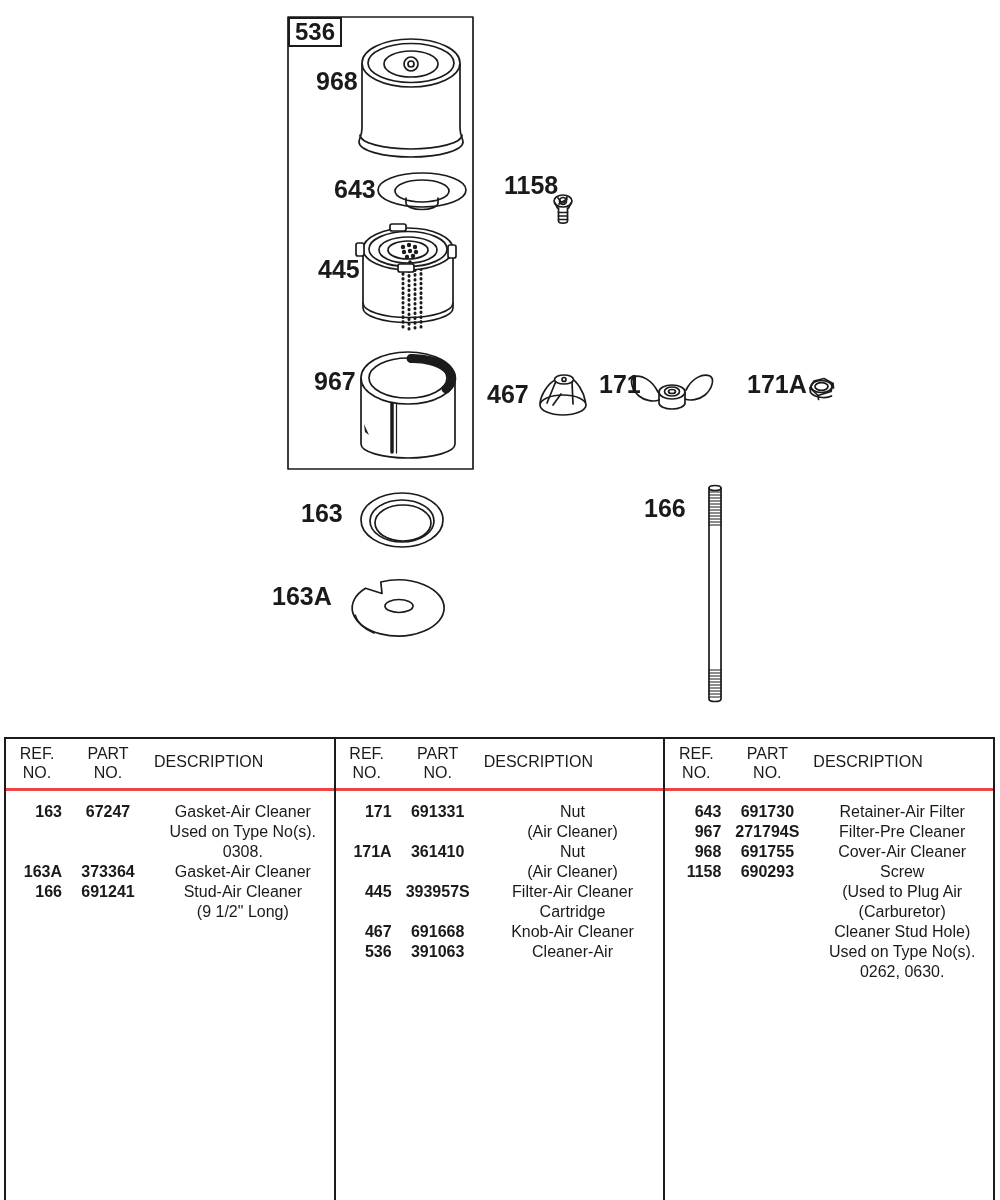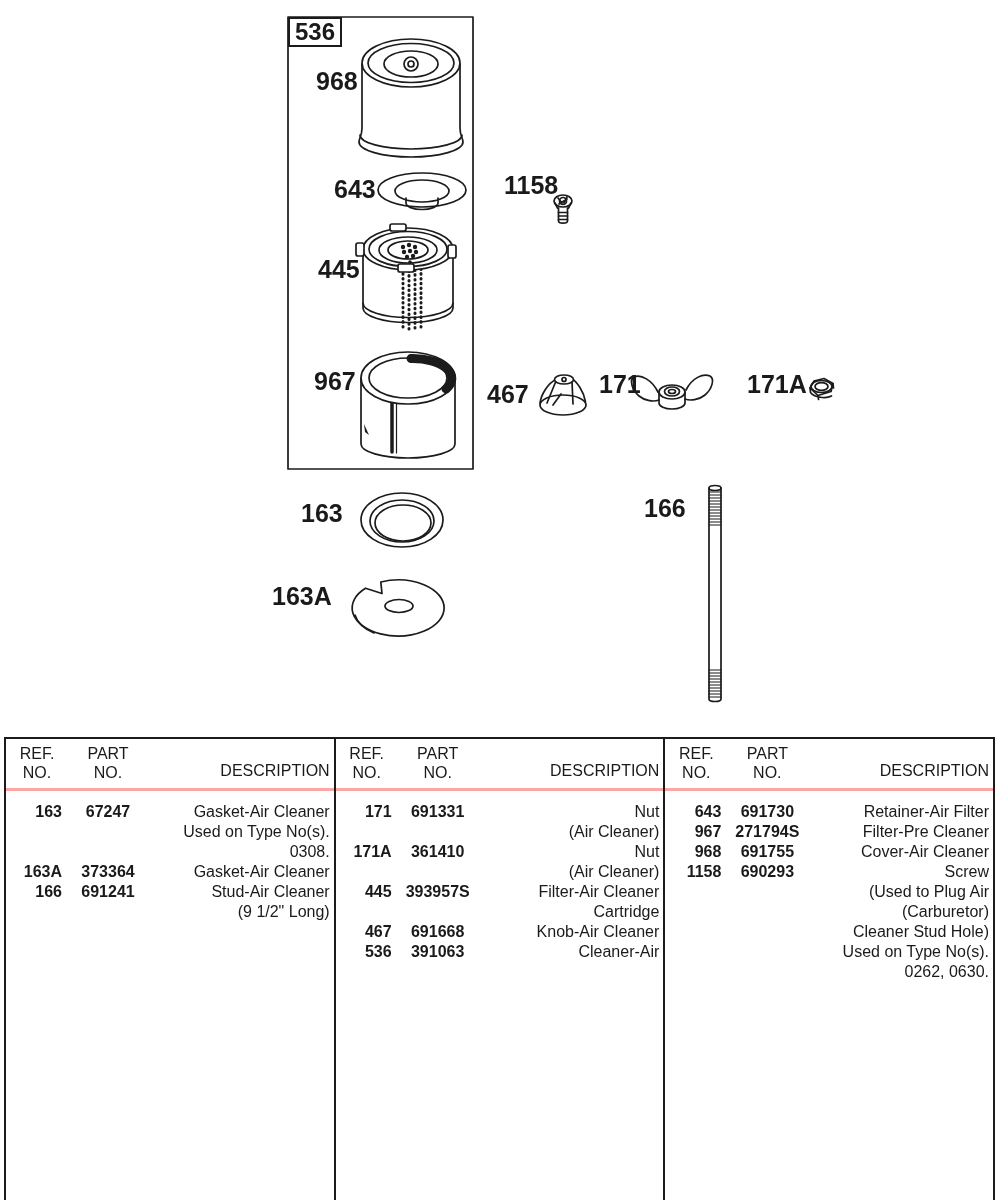--- a/index.html
+++ b/index.html
@@ -9,29 +9,29 @@
   .diagram{position:absolute;left:0;top:0;width:1000px;height:737px;}
   .diagram svg{position:absolute;left:0;top:0;}
   .plabel{position:absolute;font-weight:bold;font-size:25px;line-height:25px;white-space:nowrap;}
   .plabel-box{position:absolute;left:288px;top:17px;width:54px;height:30px;border:2px solid #1b1b1b;background:#fff;
     display:flex;align-items:center;justify-content:center;font-weight:bold;font-size:24px;box-sizing:border-box;}
   
   .parts-table{position:absolute;left:4px;top:737px;width:991px;height:463px;border-top:2px solid #1b1b1b;
     border-left:2px solid #1b1b1b;border-right:2px solid #1b1b1b;display:flex;box-sizing:border-box;font-size:16px;}
   .tcol{flex:1 1 0;box-sizing:border-box;}
   .tcol.mid{border-left:2px solid #1b1b1b;border-right:2px solid #1b1b1b;}
-  .thead{height:44px;border-bottom:3px solid #fca5a5;display:grid;grid-template-columns:50px 76px 1fr;
+  .thead{height:44px;border-bottom:3px solid #ef4444;display:grid;grid-template-columns:50px 76px 1fr;
     column-gap:8px;padding:5px 4px 0 6px;box-sizing:content-box;}
   .thead .hcell{text-align:center;line-height:19px;}
-  .thead .hdesc{align-self:end;padding-bottom:8px;text-align:right;line-height:19px;}
+  .thead .hdesc{align-self:end;padding-bottom:17px;text-align:left;line-height:19px;}
   .tbody{padding:11px 4px 0 6px;}
   .trow{display:grid;grid-template-columns:50px 76px 1fr;column-gap:8px;line-height:20px;}
   .trow .ref{text-align:right;font-weight:bold;}
   .trow .part{text-align:center;font-weight:bold;}
-  .trow .desc{text-align:right;padding-left:2px;}
+  .trow .desc{text-align:center;padding-left:2px;}
 </style>
 </head>
 <body>
 
 <div class="page">
 
   <div class="diagram">
     <svg width="1000" height="737" viewBox="0 0 1000 737">
       <g stroke="#1b1b1b" stroke-width="1.7" fill="none" stroke-linecap="round" stroke-linejoin="round">
 

